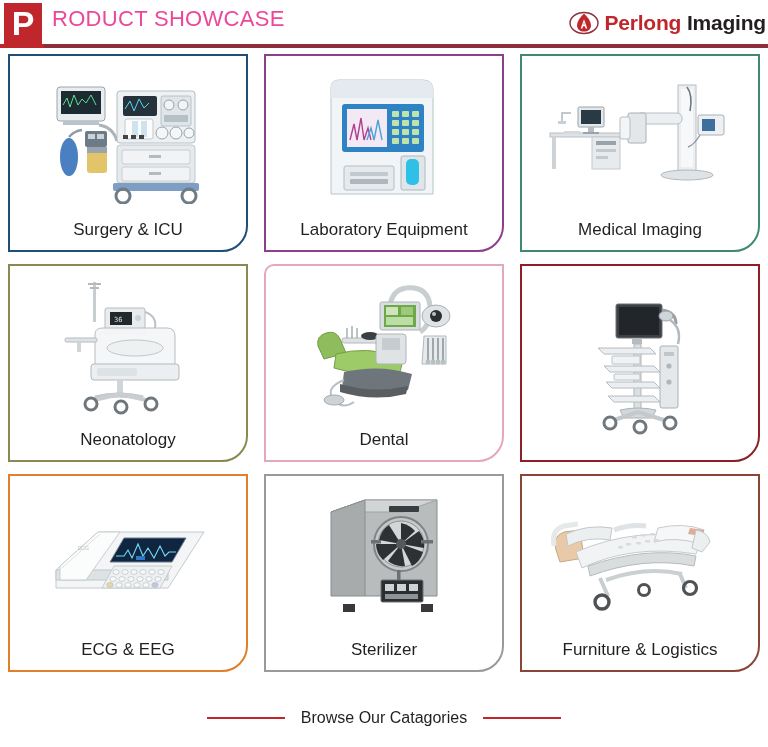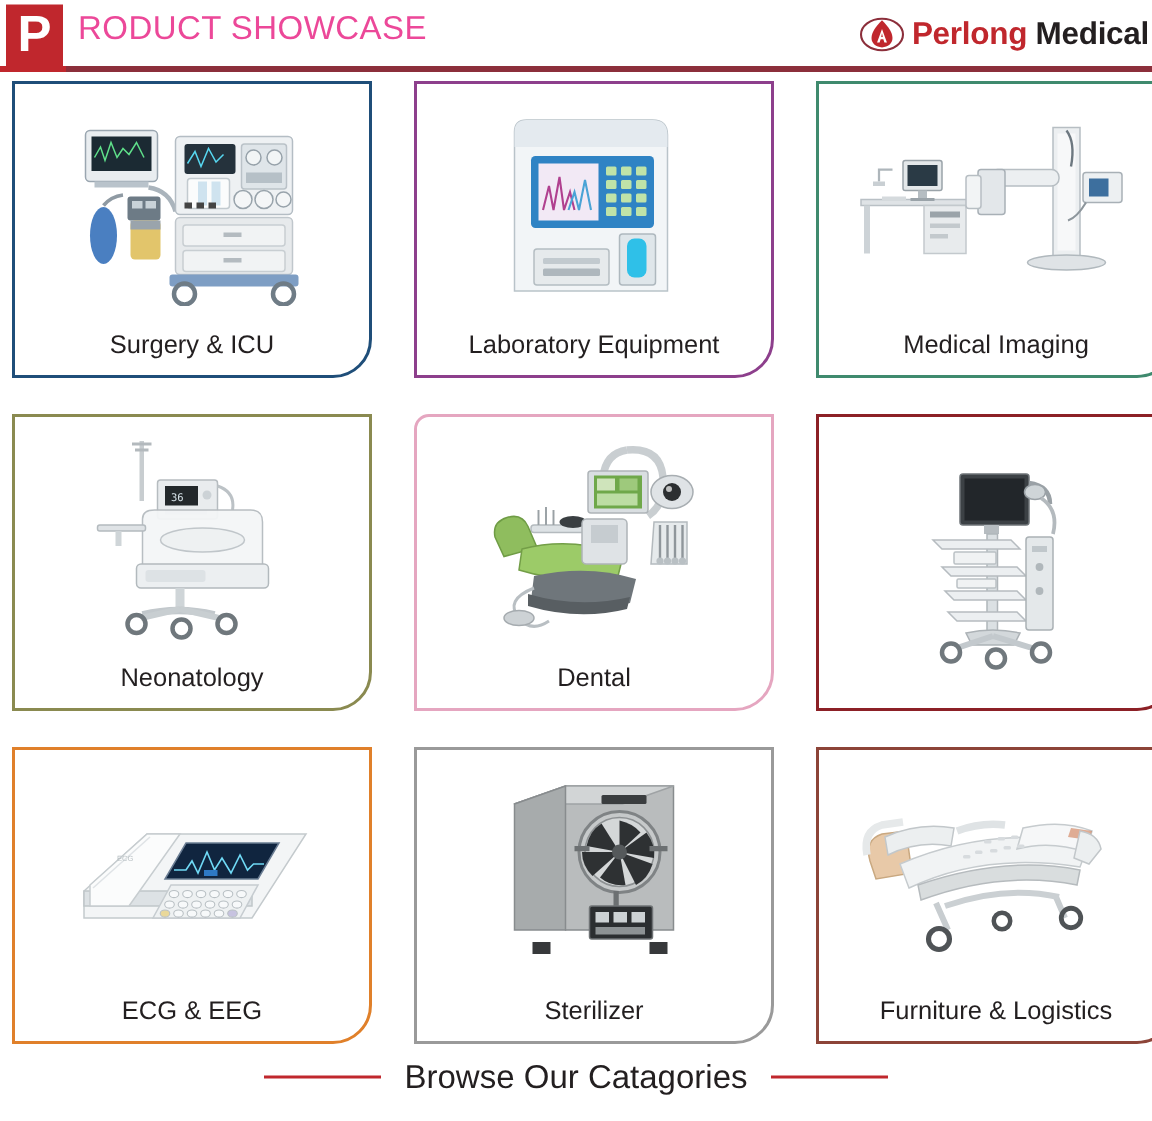--- a/index.html
+++ b/index.html
@@ -87,21 +87,20 @@
   .logo-text .t2 { color: #231f20; }
 
   
   .grid {
     width: 654px;
     height: 640px;
     display: grid;
     grid-template-columns: 256px 256px 256px;
     grid-template-rows: 210px 210px 210px;
     box-sizing: border-box;
-    gap: 12px;
   }
   .cell {
     box-sizing: border-box;
     padding: 6px 8px;
     display: flex;
   }
   .card {
     flex: 1;
     background: #ffffff;
     border-style: solid;
@@ -145,21 +144,21 @@
     justify-content: center;
     gap: 16px;
     background: #ffffff;
   }
   .footer-line {
     width: 78px;
     height: 2px;
     background: #c0272d;
   }
   .footer-text {
-    font-size: 22px;
+    font-size: 16px;
     color: #231f20;
     white-space: nowrap;
     font-family: "Liberation Sans", sans-serif;
   }
 </style>
 </head>
 <body>
 
 <div class="header">
   <div class="header-rule-left"></div>
@@ -169,21 +168,21 @@
 
   <div class="logo">
     <span class="logo-mark">
       <svg width="30" height="30" viewBox="0 0 30 30">
         <ellipse cx="15" cy="15" rx="14" ry="10.5" fill="none" stroke="#8c2f3b" stroke-width="1.4"></ellipse>
         <path d="M15 5.5 C19.6 10 22 14 22 17.4 C22 21 18.9 23.6 15 23.6 C11.1 23.6 8 21 8 17.4 C8 14 10.4 10 15 5.5 Z" fill="#c0272d"></path>
         <path d="M15 11.3 L18.3 20.4 L16.6 20.4 L15.9 18.2 L14.1 18.2 L13.4 20.4 L11.7 20.4 Z M15 14.2 L14.45 16.6 L15.55 16.6 Z" fill="#ffffff"></path>
       </svg>
     </span>
     <span class="logo-text">
-      <span class="t1">Perlong</span><span class="t2">&nbsp;</span><span class="t2">Medical</span>
+      <span class="t1">Perlong</span><span class="t2">&nbsp;</span><span class="t2">Imaging</span>
     </span>
   </div>
 </div>
 
 <div class="grid">
 
   <div class="cell">
     <div class="card rb" style="border-color: rgb(31, 78, 121);">
       <div class="card-thumb">
         <svg width="190" height="135" viewBox="0 0 190 135">

